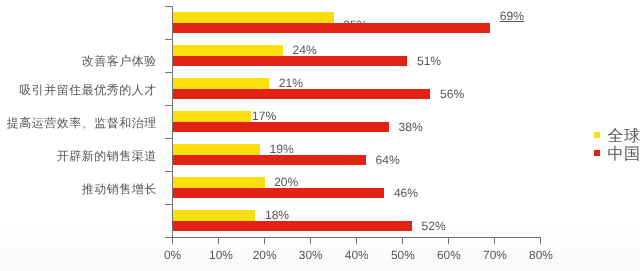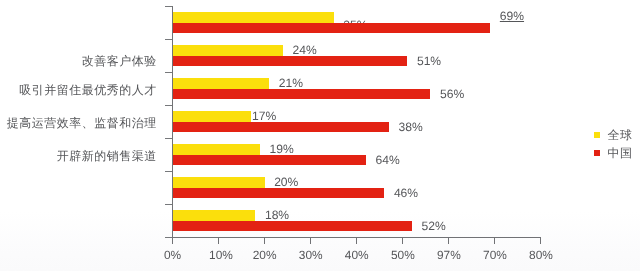--- a/index.html
+++ b/index.html
@@ -29,21 +29,21 @@
   .tick-y{position:absolute;left:165px;width:7px;height:1px;background:#76787b;}
   .tick-x{position:absolute;top:238px;width:1px;height:6.4px;background:#717275;}
   .xlab{position:absolute;top:250.2px;width:50px;color:#555659;font-size:11.9px;
        line-height:1;text-align:center;}
 
   .legend{position:absolute;left:593.6px;top:132px;}
   .legend-row{position:absolute;left:0;}
   .legend-row.r0{top:0;}
   .legend-row.r1{top:18.3px;}
   .legend-sw{position:absolute;left:0;top:0;width:6.6px;height:6.1px;}
-  .legend-tx{position:absolute;left:14px;top:-3.2px;color:#555659;font-size:12px;
+  .legend-tx{position:absolute;left:14px;top:-3.2px;color:#555659;font-size:16px;
        letter-spacing:0.5px;line-height:1;white-space:nowrap;}
 </style>
 </head>
 <body>
 
 <div id="chart">
 
   <div class="plot">
 
     <div class="axis-x"></div>
@@ -67,21 +67,21 @@
     <div class="tick-x" style="left:447.875px"></div>
     <div class="tick-x" style="left:493.9375px"></div>
     <div class="tick-x" style="left:540px"></div>
 
     <div class="xlab" style="left:147.5px">0%</div>
     <div class="xlab" style="left:196px">10%</div>
     <div class="xlab" style="left:239.625px">20%</div>
     <div class="xlab" style="left:285.6875px">30%</div>
     <div class="xlab" style="left:331.75px">40%</div>
     <div class="xlab" style="left:377.8125px">50%</div>
-    <div class="xlab" style="left:423.875px">97%</div>
+    <div class="xlab" style="left:423.875px">60%</div>
     <div class="xlab" style="left:469.9375px">70%</div>
     <div class="xlab" style="left:516px">80%</div>
 
     <div class="bar bar-yellow" style="top: 12.4857px; background: rgb(251, 223, 12); width: 161.219px;"></div>
     <div class="val" style="top: 19px; left: 343.219px;">35%</div>
     <div class="bar bar-red" style="top: 22.6857px; background: rgb(227, 34, 19); width: 317.831px;"></div>
     <div class="val" style="top: 10px; left: 499.831px; text-decoration: underline;">69%</div>
 
     <div class="cat-label" style="top:55px">改善客户体验</div>
     <div class="bar bar-yellow" style="top: 45.4571px; background: rgb(251, 223, 12); width: 110.55px;"></div>
@@ -100,20 +100,21 @@
     <div class="val" style="top: 109.6px; left: 252px;">17%</div>
     <div class="bar bar-red" style="top: 121.6px; background: rgb(227, 34, 19); width: 216.494px;"></div>
     <div class="val" style="top: 121.4px; left: 398.494px;">38%</div>
 
     <div class="cat-label" style="top:149.5714px">开辟新的销售渠道</div>
     <div class="bar bar-yellow" style="top: 144.371px; background: rgb(251, 223, 12); width: 87.5187px;"></div>
     <div class="val" style="top: 142.571px; left: 269.519px;">19%</div>
     <div class="bar bar-red" style="top: 154.571px; background: rgb(227, 34, 19); width: 193.463px;"></div>
     <div class="val" style="top: 154.371px; left: 375.462px;">64%</div>
 
+    <div class="cat-label" style="top:182.5429px">推动销售增长</div>
     <div class="bar bar-yellow" style="top: 177.343px; background: rgb(251, 223, 12); width: 92.125px;"></div>
     <div class="val" style="top: 175.543px; left: 274.125px;">20%</div>
     <div class="bar bar-red" style="top: 187.543px; background: rgb(227, 34, 19); width: 211.887px;"></div>
     <div class="val" style="top: 187.343px; left: 393.887px;">46%</div>
 
     <div class="bar bar-yellow" style="top: 210.314px; background: rgb(251, 223, 12); width: 82.9125px;"></div>
     <div class="val" style="top: 208.514px; left: 264.913px;">18%</div>
     <div class="bar bar-red" style="top: 220.514px; background: rgb(227, 34, 19); width: 239.525px;"></div>
     <div class="val" style="top: 220.314px; left: 421.525px;">52%</div>
 

